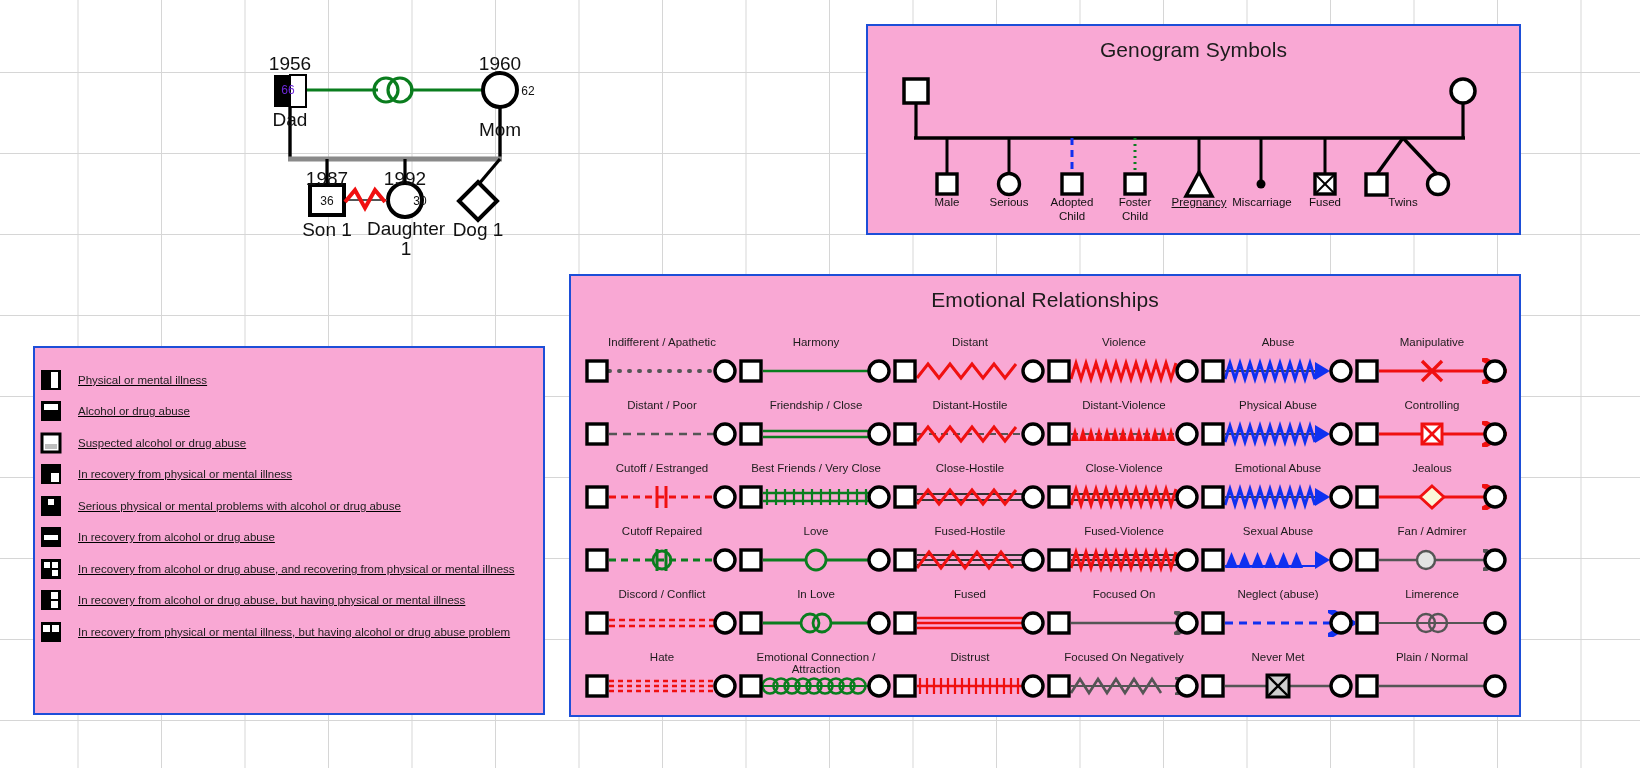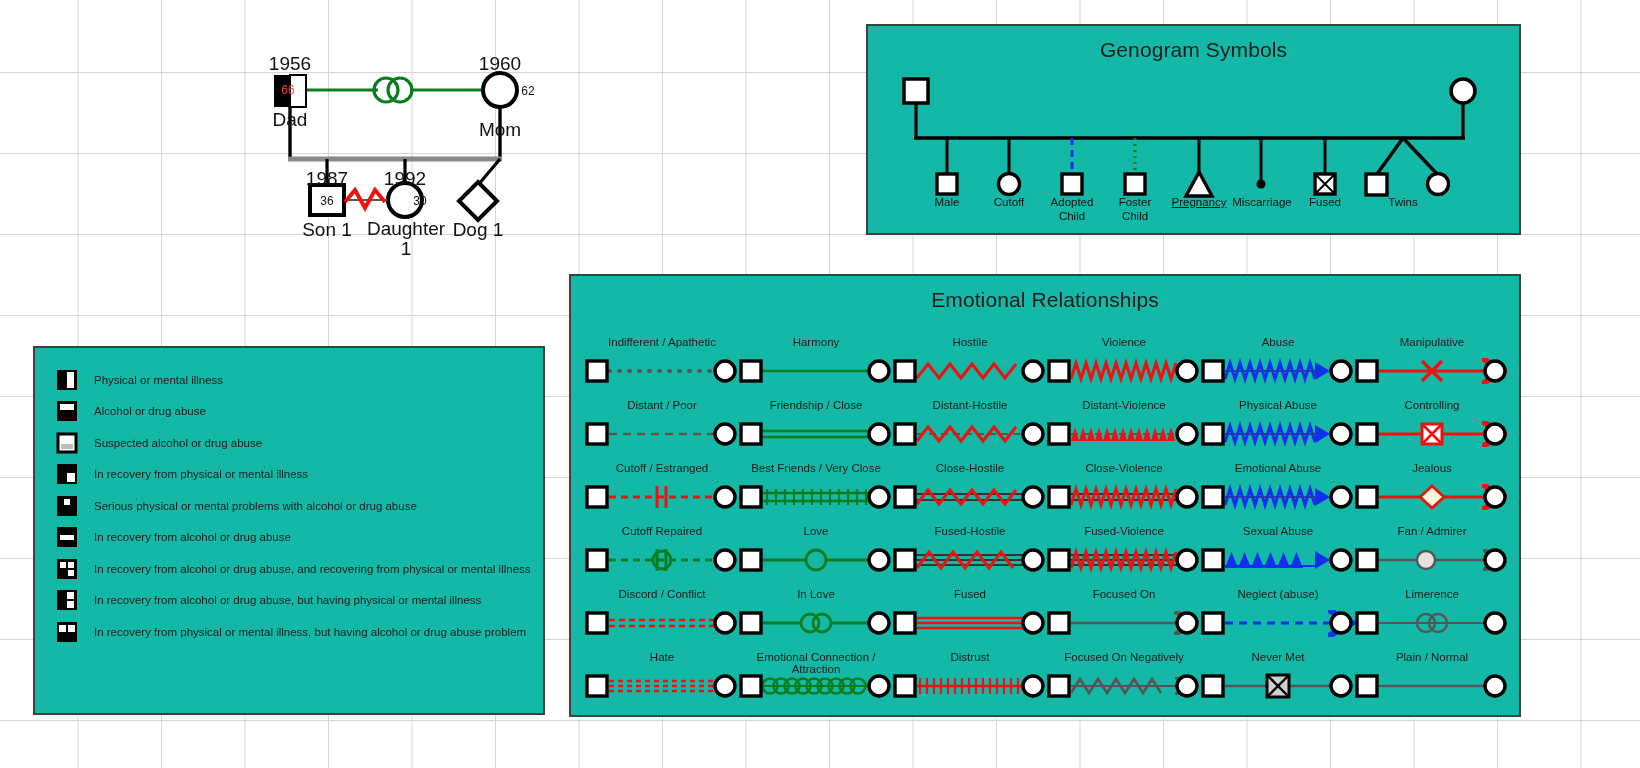--- a/index.html
+++ b/index.html
@@ -19,39 +19,39 @@
       linear-gradient(to bottom, #d6d6d6 1px, transparent 1px);
     background-size:83.5px 81px;
     background-position:-6px -9px;
   }
   .layer { position:absolute; left:0; top:0; width:1640px; height:768px; }
   svg.layer { overflow:visible; }
 
   
   .panel {
     position:absolute;
-    background:#14b8a6;
-    border:2px solid #404040;
+    background:#f9a8d4;
+    border:2px solid #1d4ed8;
   }
   #panel-symbols   { left:866px;  top:24px;  width:655px;  height:211px; }
   #panel-emotional { left:569px;  top:274px; width:952px;  height:443px; }
   #panel-addict    { left:33px;   top:346px; width:512px;  height:369px; }
 
   .panel-title {
     text-align:center;
     font-size:21px;
     color:#1c1c1c;
     margin-top:12px;
     line-height:1.12;
     letter-spacing:.1px;
   }
   #panel-addict .panel-title { font-size:20.5px; margin-top:13px; }
 
   
-  .addict-list { margin-top:16px; padding-left:21px; }
+  .addict-list { margin-top:16px; padding-left:5px;text-decoration:underline; }
   .addict-row {
     display:flex; align-items:center;
     height:31.5px;
   }
   .addict-swatch { width:22px; height:22px; flex:0 0 22px; position:relative; }
   .addict-label {
     font-size:11.5px; color:#1c1c1c; margin-left:16px; white-space:nowrap;
   }
 
   
@@ -121,21 +121,21 @@
   <rect x="310" y="185" width="34" height="30" fill="#ffffff" stroke="#000" stroke-width="4"></rect>
   <circle cx="405" cy="200" r="17" fill="#ffffff" stroke="#000" stroke-width="4"></circle>
   <polygon points="478,182 497,201 478,220 459,201" fill="#ffffff" stroke="#000" stroke-width="4"></polygon>
 
   <polyline points="345,200 352,200 359,200 366,200 373,200 380,200 387,200" stroke="#555" stroke-width="2" fill="none"></polyline>
   <polyline points="345,202 355,190 365,208 375,190 385,202" fill="none" stroke="#f01010" stroke-width="4"></polyline>
 </svg>
 
 <div class="gen-label yr" style="left:255px; top:53px; width:70px;">1956</div>
 <div class="gen-label yr" style="left:465px; top:53px; width:70px;">1960</div>
-<div class="gen-label age" style="left:276px; top:83px; width:24px; color:#ef4444;">66</div>
+<div class="gen-label age" style="left:276px; top:83px; width:24px; color:#6d28d9;">66</div>
 <div class="gen-label age" style="left:516px; top:84px; width:24px;">62</div>
 <div class="gen-label nm" style="left:255px; top:109px; width:70px;">Dad</div>
 <div class="gen-label nm" style="left:465px; top:119px; width:70px;">Mom</div>
 
 <div class="gen-label yr" style="left:292px; top:168px; width:70px;">1987</div>
 <div class="gen-label yr" style="left:370px; top:168px; width:70px;">1992</div>
 <div class="gen-label age" style="left:316px; top:194px; width:22px;">36</div>
 <div class="gen-label age" style="left:394px; top:194px; width:22px;margin-left:15px;">30</div>
 <div class="gen-label nm" style="left:287px; top:219px; width:80px;">Son 1</div>
 <div class="gen-label nm" style="left:366px; top:219px; width:80px; line-height:1.05;">Daughter 1</div>
@@ -176,21 +176,21 @@
   <line x1="1315" y1="174" x2="1335" y2="194" stroke="#000" stroke-width="2"></line>
   <line x1="1335" y1="174" x2="1315" y2="194" stroke="#000" stroke-width="2"></line>
 
   <line x1="1403" y1="138" x2="1377" y2="174" stroke="#000" stroke-width="3.4"></line>
   <line x1="1403" y1="138" x2="1437" y2="174" stroke="#000" stroke-width="3.4"></line>
   <rect x="1366" y="174" width="21" height="21" fill="#fff" stroke="#000" stroke-width="3.4"></rect>
   <circle cx="1438" cy="184" r="10.5" fill="#fff" stroke="#000" stroke-width="3.4"></circle>
 </svg>
 
 <div class="gen-label" style="left:917px; top:196px; width:60px; font-size:11.5px;">Male</div>
-<div class="gen-label" style="left:979px; top:196px; width:60px; font-size:11.5px;">Cutoff</div>
+<div class="gen-label" style="left:979px; top:196px; width:60px; font-size:11.5px;">Serious</div>
 <div class="gen-label" style="left:1042px; top:196px; width:60px; font-size:11.5px;">Adopted</div>
 <div class="gen-label" style="left:1042px; top:210px; width:60px; font-size:11.5px;">Child</div>
 <div class="gen-label" style="left:1105px; top:196px; width:60px; font-size:11.5px;">Foster</div>
 <div class="gen-label" style="left:1105px; top:210px; width:60px; font-size:11.5px;">Child</div>
 <div class="gen-label" style="left:1163px; top:196px; width:72px; font-size:11.5px;text-decoration:underline;">Pregnancy</div>
 <div class="gen-label" style="left:1225px; top:196px; width:74px; font-size:11.5px;">Miscarriage</div>
 <div class="gen-label" style="left:1296px; top:196px; width:58px; font-size:11.5px;">Fused</div>
 <div class="gen-label" style="left:1374px; top:196px; width:58px; font-size:11.5px;">Twins</div>
 
 <div class="panel" id="panel-addict">
@@ -311,21 +311,21 @@
         <div class="emo-cap">Harmony</div>
         <div class="emo-sym">
           <svg width="154" height="34" viewBox="0 0 154 34">
             <line x1="24" y1="17" x2="130" y2="17" stroke="#0a7d1e" stroke-width="2.6"></line>
             <rect x="2" y="7" width="20" height="20" fill="#fff" stroke="#000" stroke-width="3.4"></rect>
             <circle cx="140" cy="17" r="10" fill="#fff" stroke="#000" stroke-width="3.4"></circle>
           </svg>
         </div>
       </div>
       <div class="emo-cell">
-        <div class="emo-cap">Hostile</div>
+        <div class="emo-cap">Distant</div>
         <div class="emo-sym">
           <svg width="154" height="34" viewBox="0 0 154 34">
             <polyline points="24.0,24.0 35.0,10.0 46.0,24.0 57.0,10.0 68.0,24.0 79.0,10.0 90.0,24.0 101.0,10.0 112.0,24.0 123.0,10.0" fill="none" stroke="#f01010" stroke-width="3"></polyline>
             <rect x="2" y="7" width="20" height="20" fill="#fff" stroke="#000" stroke-width="3.4"></rect>
             <circle cx="140" cy="17" r="10" fill="#fff" stroke="#000" stroke-width="3.4"></circle>
           </svg>
         </div>
       </div>
       <div class="emo-cell">
         <div class="emo-cap">Violence</div>

